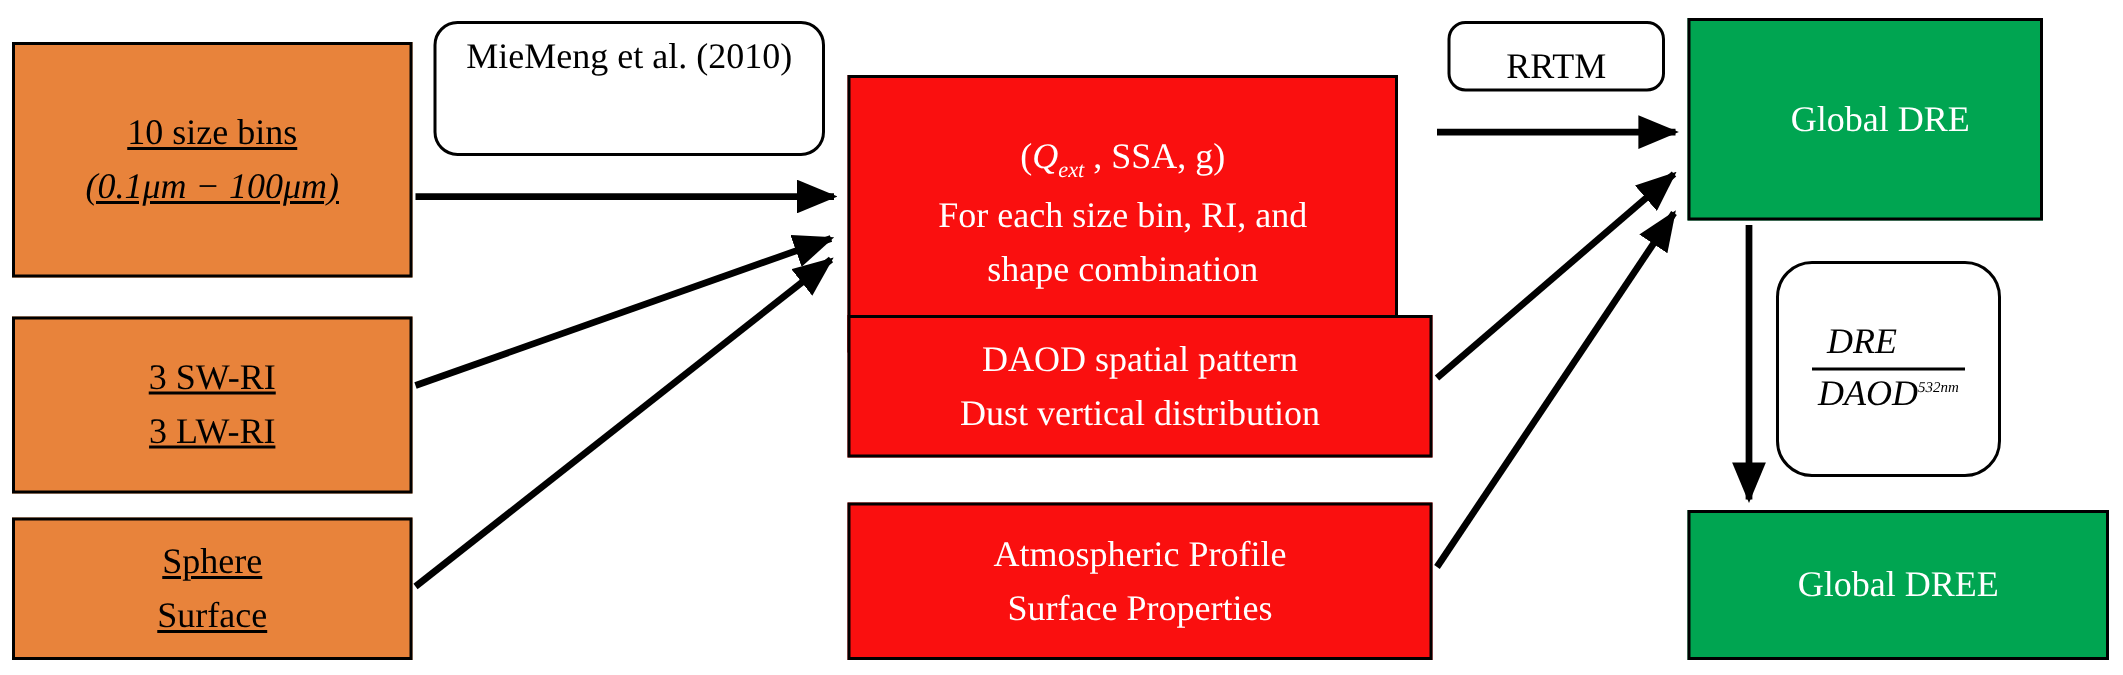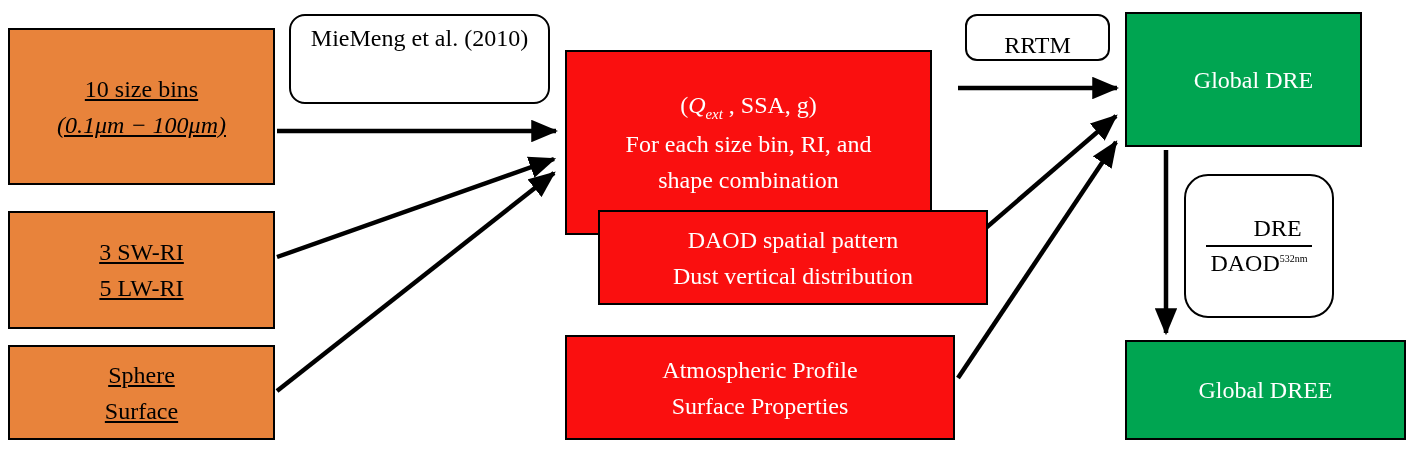--- a/index.html
+++ b/index.html
@@ -57,31 +57,31 @@
     align-items: flex-end;
     justify-content: center;
   }
   .plabel.ratio {
     border-radius: 24px;
     display: flex;
     align-items: center;
     justify-content: center;
   }
 
-  .frac { display: inline-block; text-align: right; font-size: 24px; }
+  .frac { display: inline-block; text-align: left; font-style: italic; font-size: 24px; }
   .frac .num { display: block; border-bottom: 2.5px solid #000; padding: 0 10px 3px; }
   .frac .den { display: block; padding: 3px 4px 0; }
   .frac sup { font-size: 10px; }
 
   
   #box-size-bins { left: 8px;    top: 28px;  width: 267px; height: 157px; }
   #box-ri        { left: 8px;    top: 211px; width: 267px; height: 118px;  }
   #box-shape     { left: 8px;    top: 345px; width: 267px; height: 95px;  }
   #box-optics    { left: 565px;  top: 10px;  width: 367px; height: 185px; margin-top: 40px; }
-  #box-daod      { left: 598px;  top: 210px; width: 390px; height: 95px; text-align: center;  }
+  #box-daod      { left: 565px;  top: 210px; width: 390px; height: 95px; text-align: center;  }
   #box-atm       { left: 565px;  top: 335px; width: 390px; height: 105px; }
   #box-dre       { left: 1125px; top: 12px;  width: 237px; height: 135px; padding-left: 20px; }
   #box-dree      { left: 1125px; top: 340px; width: 281px; height: 100px; }
 
   #label-mie   { left: 289px;  top: 14px;  width: 261px; height: 90px;  }
   #label-rrtm  { left: 965px;  top: 14px;  width: 145px; height: 47px;  }
   #label-ratio { left: 1184px; top: 174px; width: 150px; height: 144px; }
 </style>
 </head>
 <body>
@@ -103,21 +103,21 @@
     <line x1="1166" y1="150" x2="1166" y2="333" stroke="#000" stroke-width="4.5" marker-end="url(#ah)"></line>
   </svg>
 
   <div class="box orange" id="box-size-bins">
     <div>10 size bins</div>
     <div class="math">(0.1μm − 100μm)</div>
   </div>
 
   <div class="box orange" id="box-ri">
     <div>3 SW-RI</div>
-    <div>5 LW-RI</div>
+    <div>3 LW-RI</div>
   </div>
 
   <div class="box orange" id="box-shape">
     <div>Sphere</div>
     <div>Surface</div>
   </div>
 
   <div class="box red" id="box-optics">
     <div>
       <span>(</span><span class="qsym">Q</span><sub>ext</sub><span> , SSA, g)</span>

